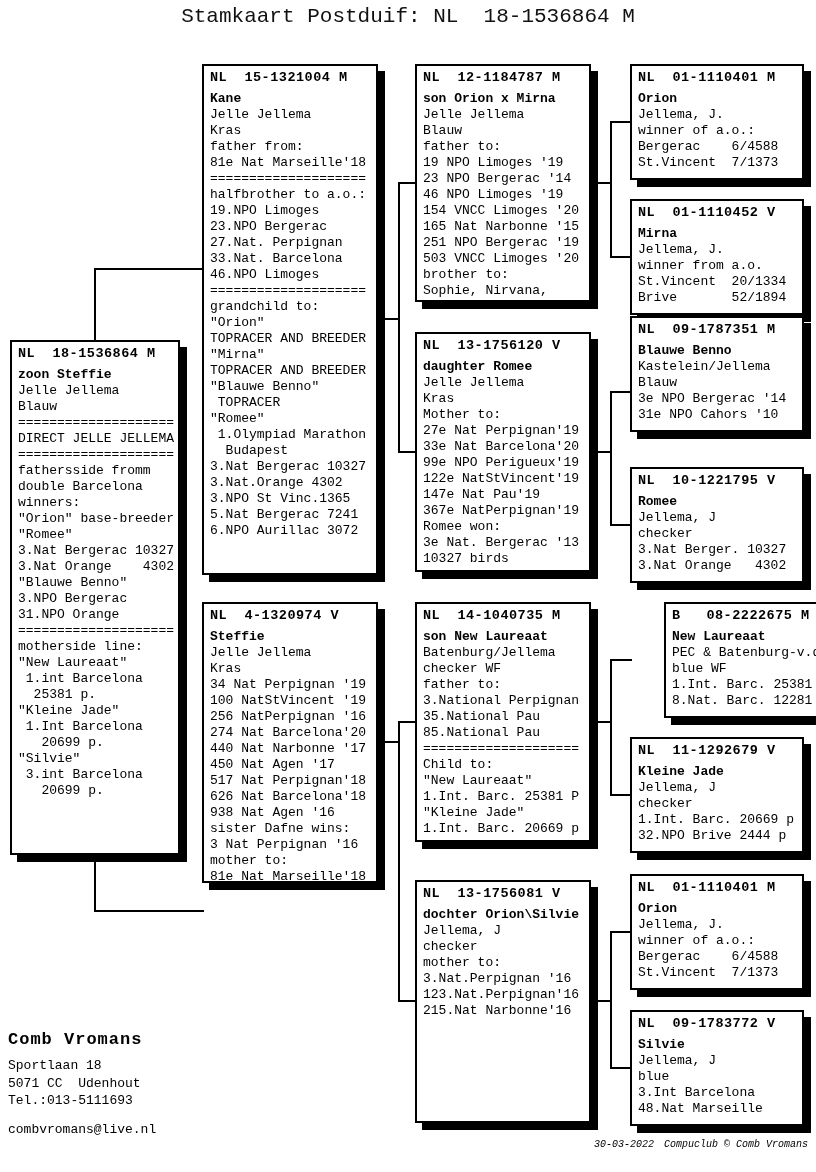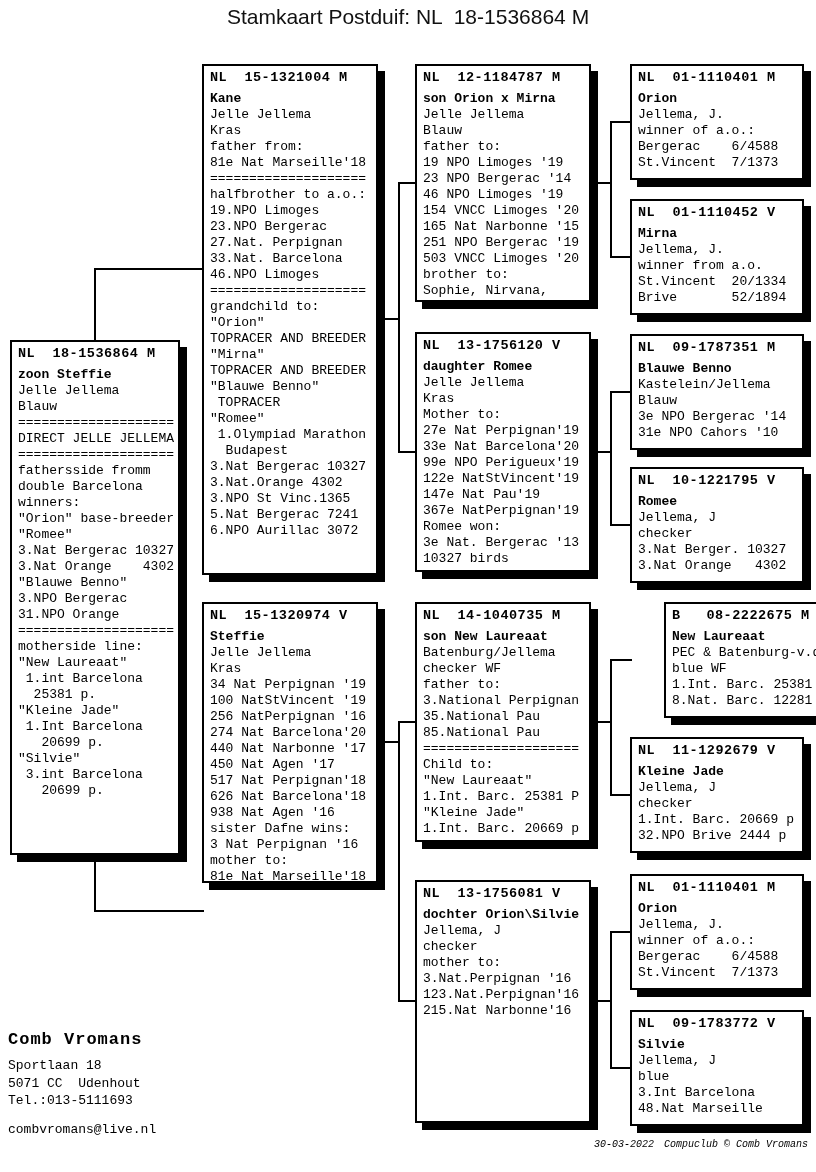--- a/index.html
+++ b/index.html
@@ -3,21 +3,21 @@
 <meta charset="utf-8">
 <style>
   html,body { margin:0; padding:0; background:#fff; }
   #page {
     position:relative; width:816px; height:1172px; background:#ffffff;
     font-family:"Liberation Mono","DejaVu Sans Mono",monospace; color:#000;
     overflow:hidden;
   }
   .page-title {
     position:absolute; top:5px; left:0; width:100%; text-align:center;
-    font-family:Liberation Sans, sans-serif; font-size:21px;
+    font-family:Liberation Mono, monospace; font-size:21px;
     white-space:pre; color:#111;
   }
   .pbox {
     position:absolute; background:#fff; border:2px solid #000;
     box-shadow:7px 7px 0 0 #000; box-sizing:border-box;
     padding:3px 0 0 6px; overflow:hidden;
   }
   .pbox-header { font-weight:bold; font-size:13.5px; line-height:17px; white-space:pre; margin-bottom:5px; letter-spacing:0.5px; }
   .pbox-name   { font-weight:bold; font-size:13px; line-height:16px; white-space:pre; }
   .pline       { font-size:13px; line-height:16px; white-space:pre; }
@@ -122,21 +122,21 @@
           <div class="pline"> 1.Olympiad Marathon</div>
           <div class="pline">  Budapest</div>
           <div class="pline">3.Nat Bergerac 10327</div>
           <div class="pline">3.Nat.Orange 4302</div>
           <div class="pline">3.NPO St Vinc.1365</div>
           <div class="pline">5.Nat Bergerac 7241</div>
           <div class="pline">6.NPO Aurillac 3072</div>
         </div>
   </div>
       <div class="pbox" style="left: 202px; top: 602px; width: 176px; height: 281px;">
-    <div class="pbox-header">NL  15-1320974 V</div>
+    <div class="pbox-header">NL  4-1320974 V</div>
     <div class="pbox-name">Steffie</div>
     <div class="pbox-lines">
           <div class="pline">Jelle Jellema</div>
           <div class="pline">Kras</div>
           <div class="pline">34 Nat Perpignan '19</div>
           <div class="pline">100 NatStVincent '19</div>
           <div class="pline">256 NatPerpignan '16</div>
           <div class="pline">274 Nat Barcelona'20</div>
           <div class="pline">440 Nat Narbonne '17</div>
           <div class="pline">450 Nat Agen '17</div>
@@ -228,21 +228,21 @@
       <div class="pbox" style="left: 630px; top: 199px; width: 174px; height: 116px;">
     <div class="pbox-header">NL  01-1110452 V</div>
     <div class="pbox-name">Mirna</div>
     <div class="pbox-lines">
           <div class="pline">Jellema, J.</div>
           <div class="pline">winner from a.o.</div>
           <div class="pline">St.Vincent  20/1334</div>
           <div class="pline">Brive       52/1894</div>
         </div>
   </div>
-      <div class="pbox" style="left: 630px; top: 334px; width: 174px; height: 116px;">
+      <div class="pbox" style="left: 630px; top: 316px; width: 174px; height: 116px;">
     <div class="pbox-header">NL  09-1787351 M</div>
     <div class="pbox-name">Blauwe Benno</div>
     <div class="pbox-lines">
           <div class="pline">Kastelein/Jellema</div>
           <div class="pline">Blauw</div>
           <div class="pline">3e NPO Bergerac '14</div>
           <div class="pline">31e NPO Cahors '10</div>
         </div>
   </div>
       <div class="pbox" style="left: 630px; top: 467px; width: 174px; height: 116px;">

